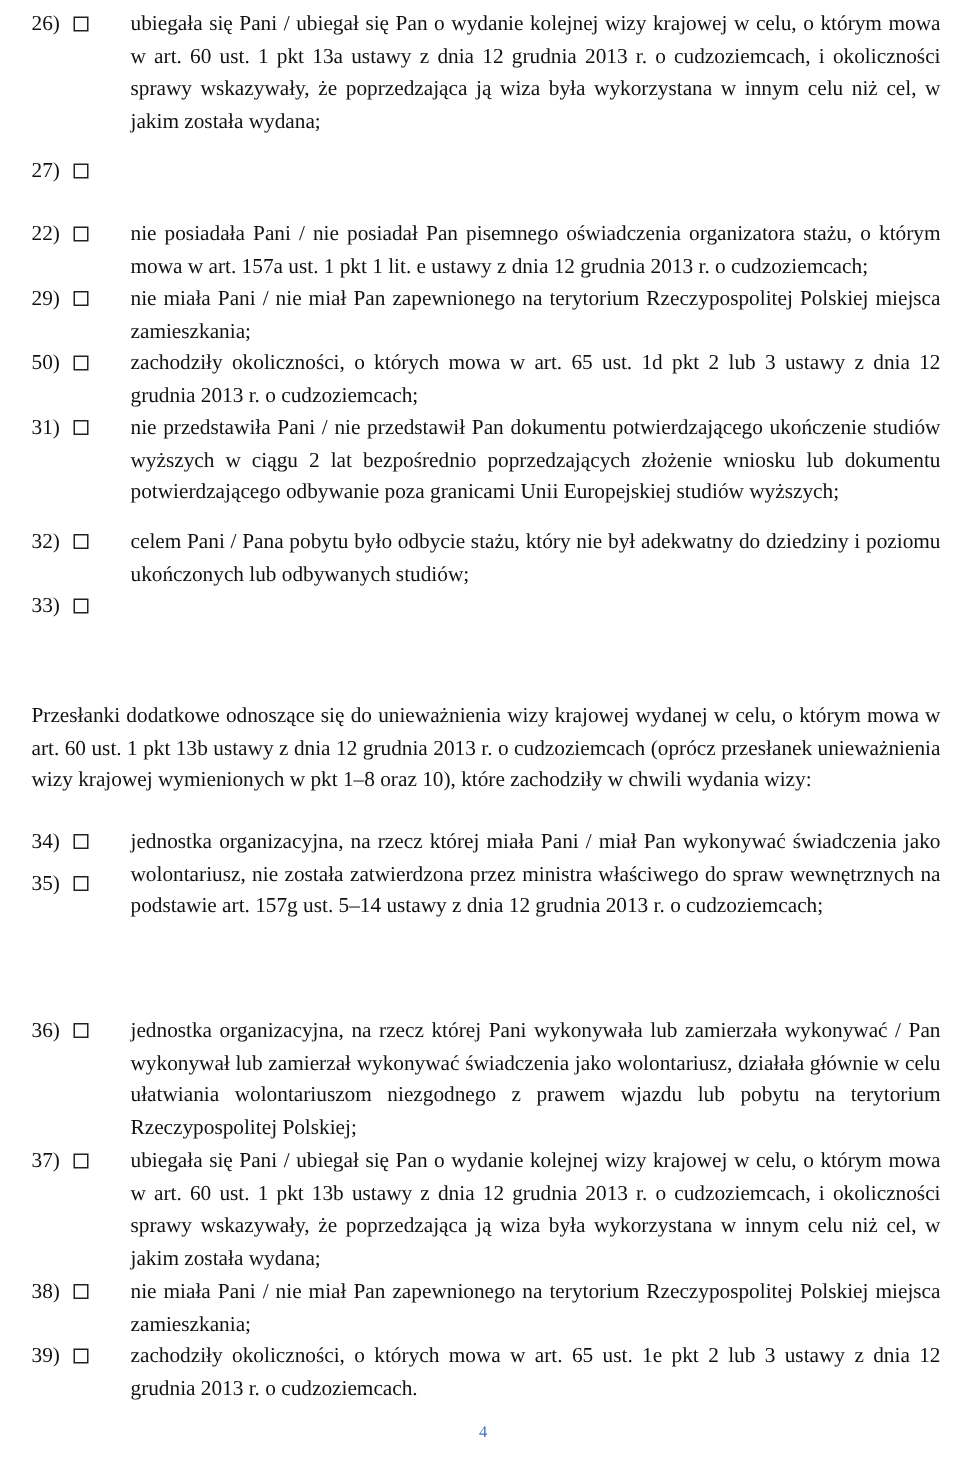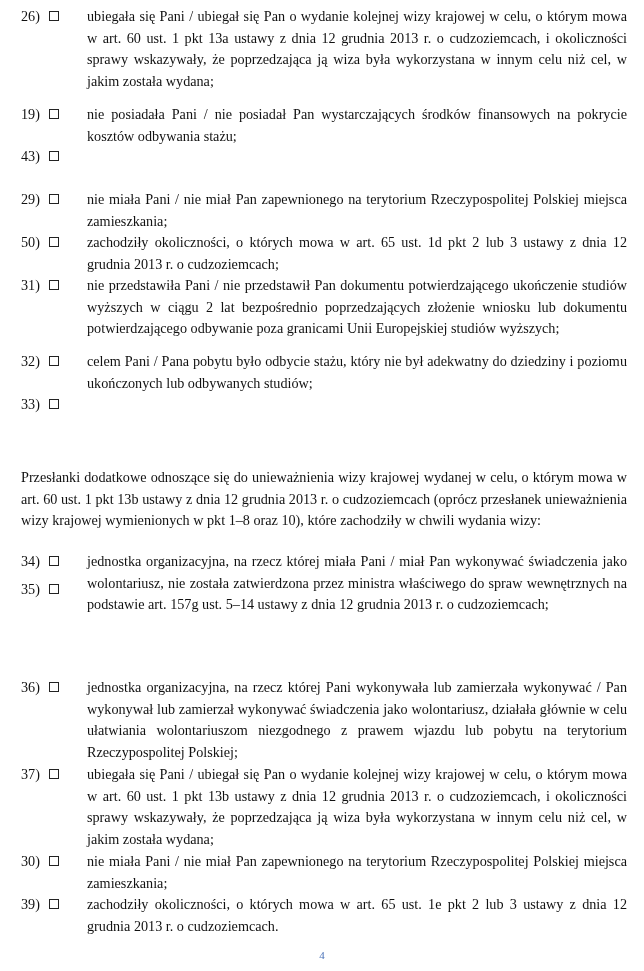--- a/index.html
+++ b/index.html
@@ -75,28 +75,28 @@
 
 <div class="page">
 
   <div class="item" style="top:6px">
     <span class="num">26)</span>
     <span class="box"></span>
     <div class="text">ubiegała się Pani / ubiegał się Pan o wydanie kolejnej wizy krajowej w celu, o którym mowa w art. 60 ust. 1 pkt 13a ustawy z dnia 12 grudnia 2013 r. o cudzoziemcach, i okoliczności sprawy wskazywały, że poprzedzająca ją wiza była wykorzystana w innym celu niż cel, w jakim została wydana;</div>
   </div>
 
   <div class="item" style="top:104px">
-    <span class="num">19)</span>
+    <span class="num">27)</span>
     <span class="box"></span>
-    <div class="text">nie posiadała Pani / nie posiadał Pan wystarczających środków finansowych na pokrycie kosztów odbywania stażu;</div>
   </div>
 
   <div class="item" style="top:146px">
-    <span class="num">43)</span>
+    <span class="num">22)</span>
     <span class="box"></span>
+    <div class="text">nie posiadała Pani / nie posiadał Pan pisemnego oświadczenia organizatora stażu, o którym mowa w art. 157a ust. 1 pkt 1 lit. e ustawy z dnia 12 grudnia 2013 r. o cudzoziemcach;</div>
   </div>
 
   <div class="item" style="top:189px">
     <span class="num">29)</span>
     <span class="box"></span>
     <div class="text">nie miała Pani / nie miał Pan zapewnionego na terytorium Rzeczypospolitej Polskiej miejsca zamieszkania;</div>
   </div>
 
   <div class="item" style="top:232px">
     <span class="num">50)</span>
@@ -140,21 +140,21 @@
     <div class="text">jednostka organizacyjna, na rzecz której Pani wykonywała lub zamierzała wykonywać / Pan wykonywał lub zamierzał wykonywać świadczenia jako wolontariusz, działała głównie w celu ułatwiania wolontariuszom niezgodnego z prawem wjazdu lub pobytu na terytorium Rzeczypospolitej Polskiej;</div>
   </div>
 
   <div class="item" style="top:764px">
     <span class="num">37)</span>
     <span class="box"></span>
     <div class="text">ubiegała się Pani / ubiegał się Pan o wydanie kolejnej wizy krajowej w celu, o którym mowa w art. 60 ust. 1 pkt 13b ustawy z dnia 12 grudnia 2013 r. o cudzoziemcach, i okoliczności sprawy wskazywały, że poprzedzająca ją wiza była wykorzystana w innym celu niż cel, w jakim została wydana;</div>
   </div>
 
   <div class="item" style="top:851px">
-    <span class="num">30)</span>
+    <span class="num">38)</span>
     <span class="box"></span>
     <div class="text">nie miała Pani / nie miał Pan zapewnionego na terytorium Rzeczypospolitej Polskiej miejsca zamieszkania;</div>
   </div>
 
   <div class="item" style="top:894px">
     <span class="num">39)</span>
     <span class="box"></span>
     <div class="text">zachodziły okoliczności, o których mowa w art. 65 ust. 1e pkt 2 lub 3 ustawy z dnia 12 grudnia 2013 r. o cudzoziemcach.</div>
   </div>
 

